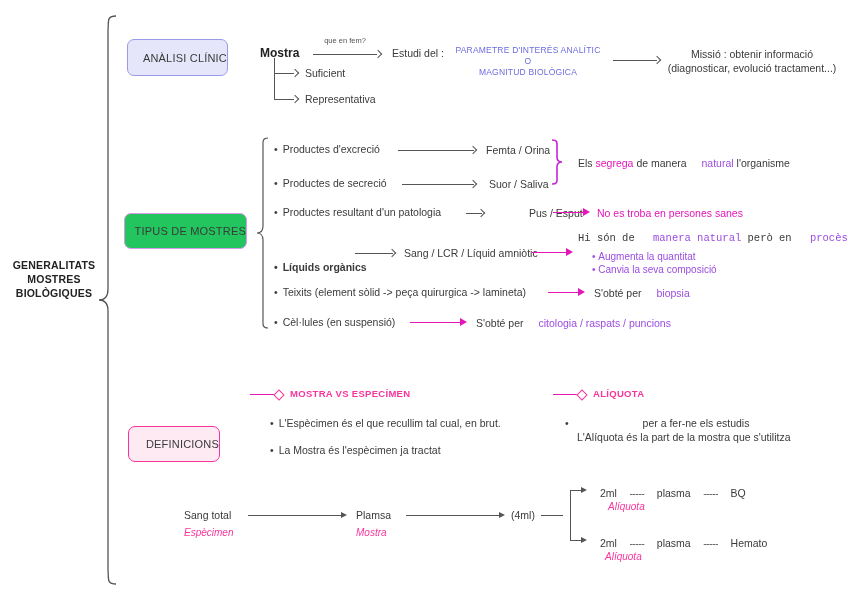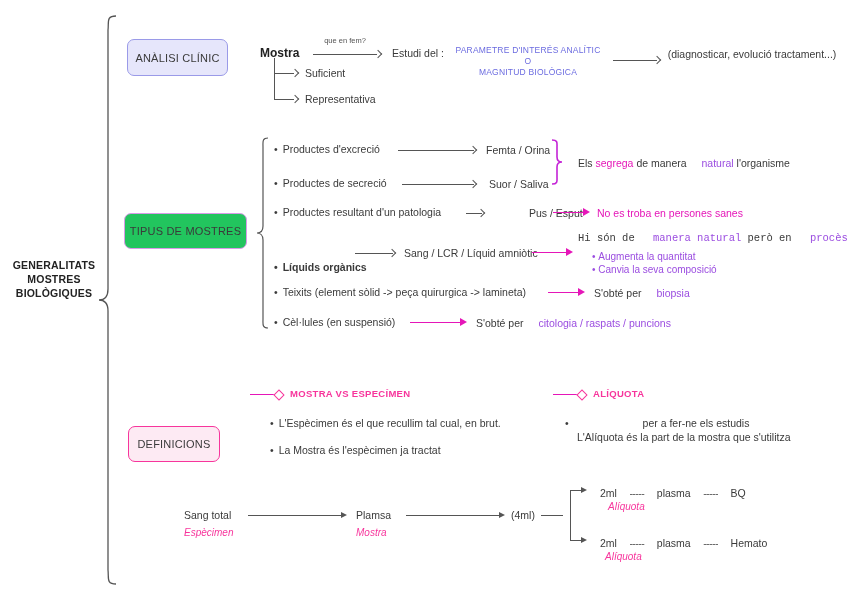--- a/index.html
+++ b/index.html
@@ -14,21 +14,21 @@
   
   #root-title{
     left:8px;top:258px;width:92px;text-align:center;
     font-size:10.5px;font-weight:bold;line-height:14px;color:#222;
     letter-spacing:.2px;
   }
 
   
   .cat-box{
     border-radius:7px;border:1.6px solid;
-    display:flex;align-items:center;justify-content:center;
+    display:flex;align-items:center;justify-content:flex-end;
     font-size:11px;color:#3a3a3a;letter-spacing:.2px;
   }
   #box-analisi{left:127px;top:39px;width:99px;height:35px;
     background:#e6e6fb;border-color:#9a9ae8;}
   #box-tipus{left:124px;top:213px;width:121px;height:34px;
     background:#22c55e;border-color:#d89ae8;}
   #box-definicions{left:128px;top:426px;width:90px;height:34px;
     background:#fdeaf3;border-color:#f7359c;}
 
   
@@ -111,20 +111,21 @@
 <div class="abs ital-blue" style="left:450px;top:45px;width:156px;">
   <div>PARAMETRE D'INTERÉS ANALÍTIC</div>
   <div>O</div>
   <div>MAGNITUD BIOLÒGICA</div>
 </div>
 
 <div class="abs ln" style="left:613px;top:60px;width:44px;"></div>
 <div class="head-o abs" style="left:654px;top:57px;"></div>
 
 <div class="abs t center" style="left:662px;top:47px;width:180px;line-height:14px;">
+  <div>Missió : obtenir informació</div>
   <div>(diagnosticar, evolució tractament...)</div>
 </div>
 
 <div class="abs cat-box" id="box-tipus">
   <span>TIPUS DE MOSTRES</span>
 </div>
 
 <svg class="abs" id="inner-brace" width="14" height="196">
   <path d="M12 2 C6 2 7 6 7 11 L7 90 C7 95 4 97 1 97 C4 97 7 99 7 104 L7 183 C7 188 6 192 12 192" fill="none" stroke="#555" stroke-width="1.2"></path>
 </svg>

